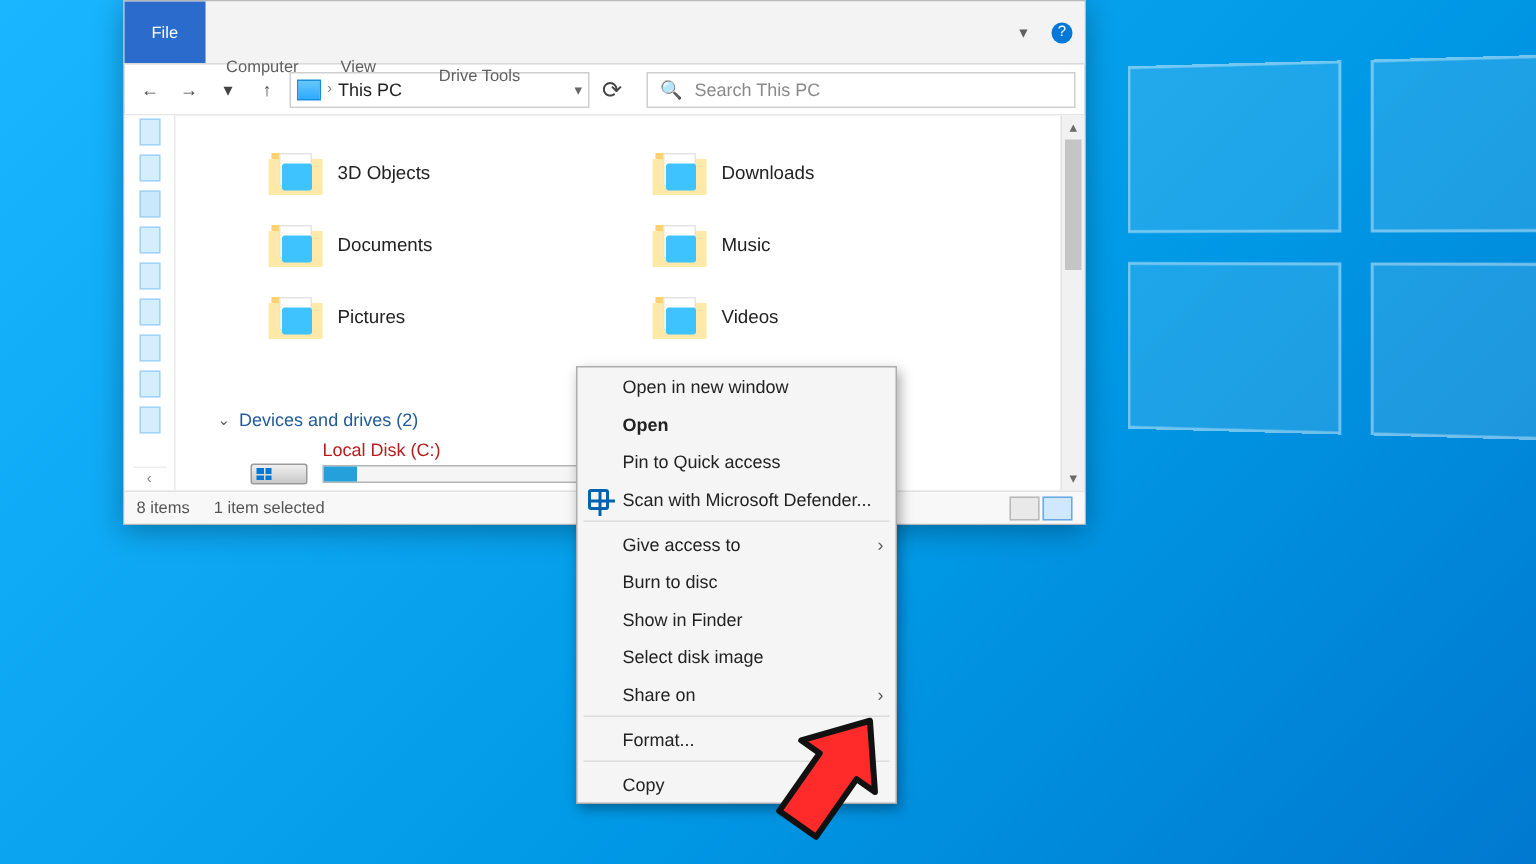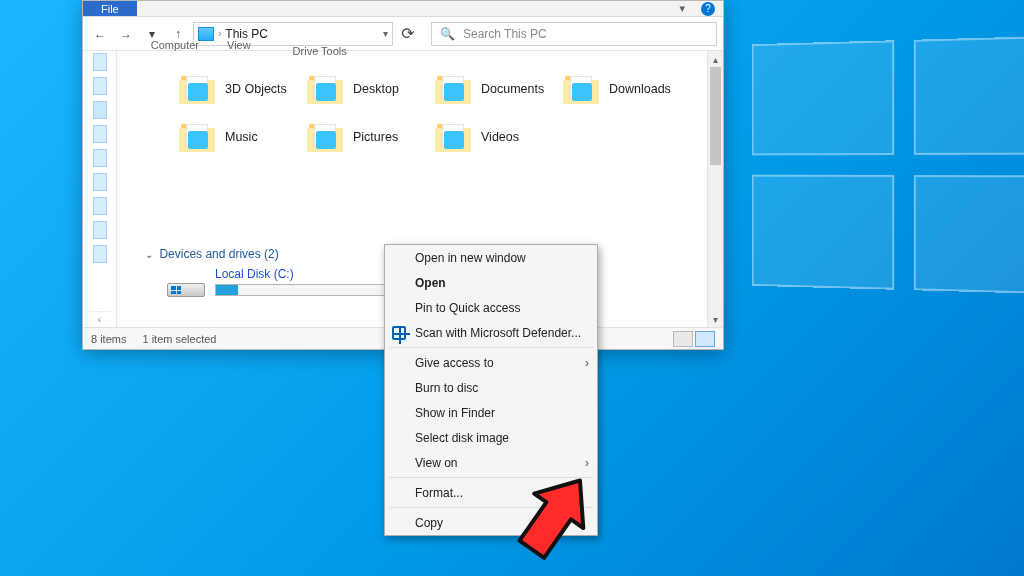--- a/index.html
+++ b/index.html
@@ -26,21 +26,21 @@
   
   .explorer {
     position: absolute; left: 82px; top: 0;
     width: 642px; height: 350px;
     background: #ffffff; border: 1px solid #b8b8b8;
     box-shadow: 0 4px 18px rgba(0,0,0,.3);
     display: flex; flex-direction: column;
   }
   
   .ribbon {
-    height: 16px; background: #f3f3f3; border-bottom: 1px solid #d9d9d9;
+    height: 42px; background: #f3f3f3; border-bottom: 1px solid #d9d9d9;
     display: flex; align-items: stretch; font-size: 11px;
     position: relative;
   }
   .ribbon .filetab {
     background: #2b6bcc; color: #fff; padding: 0 18px;
     display: flex; align-items: center;
   }
   .ribbon .tab {
     color: #606060; padding: 0 14px; display:flex; align-items:center;
     cursor: default;
@@ -85,21 +85,21 @@
     display:flex; flex-direction:column; align-items:center; padding-top:2px; gap:6px;
   }
   .sidebar .thumb {
     width:14px;height:18px;background:#d5eefe;border:1px solid #a2d2f5;
   }
   .sidebar .thumb.active { background:#c9e8fb;}
   .sidenav { width:22px;height:16px; border-top:1px solid #eee; display:flex;align-items:center;justify-content:center;color:#888;font-size:10px;}
   .content { flex:1; position:relative; overflow:hidden; }
   .folders {
     position:absolute; left:44px; top:14px; right:50px; bottom:120px;
-    display:grid; grid-template-columns: 1fr 1fr 1fr 1fr; grid-auto-rows:48px;
+    display:grid; grid-template-columns: 1fr 1fr; grid-auto-rows:48px;
   }
   .folderitem { display:flex; align-items:center; gap:10px; padding-left:18px; }
   .fico { width:36px;height:30px; position:relative; }
   .fico .tab { position:absolute;left:2px;top:2px;width:10px;height:4px;background:#ffd36b; }
   .fico .body { position:absolute;left:0;top:6px;right:0;bottom:0;background:#ffe9a8;}
   .fico .paper{ position:absolute;left:7px;top:2px;width:22px;height:22px;background:#fff;border:1px solid #e4e4e4;}
   .fico .glyph{
     position:absolute;left:9px;top:9px;width:20px;height:18px;
     background:#3ec3ff; border-radius:2px;
   }
@@ -114,21 +114,21 @@
     position:absolute; left:44px; top:214px; width:260px; padding:2px 4px 4px 6px;
     display:flex; gap:10px; align-items:flex-start;
   }
   .driveico { width:38px; height:30px; position:relative; }
   .driveico .case { position:absolute; bottom:0; left:0; right:0; height:14px;
     background:linear-gradient(#f0f0f0,#c8c8c8); border:1px solid #9a9a9a; border-radius:2px;}
   .driveico .win { position:absolute; bottom:3px; left:4px; width:10px;height:8px;
      display:grid;grid-template-columns:1fr 1fr;grid-template-rows:1fr 1fr;gap:1px;}
   .driveico .win span{background:#0078d7;}
   .driveinfo { flex:1; }
-  .driveinfo .nm { font-size:12px; color:#1d4ed8; }
+  .driveinfo .nm { font-size:12px; color:#b91c1c; }
   .driveinfo .bar { margin-top:3px; height:12px; border:1px solid #b5b5b5;
     position:relative; background:#f5f5f5;}
   .driveinfo .bar .fill { position:absolute;left:0;top:0;bottom:0;width:11%;background:#26a0da;}
   .driveinfo .free { font-size:11px; color:#6c6c6c; margin-top:2px;}
   .driveitem2 {
     position:absolute; left:300px; top:218px; width:80px; height:36px;
     display:flex; align-items:center; justify-content:flex-start;
     background:#cfe8ff; border:1px solid #8abdf0;
   }
   .driveitem2 .dvdico{ width:34px;height:26px;margin-left:6px;
@@ -267,39 +267,30 @@
             </div>
           <span class="lbl">3D Objects</span>
         </div>
         <div class="folderitem">
           <div class="fico">
               <div class="tab"></div>
               <div class="body"></div>
               <div class="paper"></div>
               <div class="glyph"></div>
             </div>
-          <span class="lbl">Desktop</span>
+          <span class="lbl">Downloads</span>
         </div>
         <div class="folderitem">
           <div class="fico">
               <div class="tab"></div>
               <div class="body"></div>
               <div class="paper"></div>
               <div class="glyph"></div>
             </div>
           <span class="lbl">Documents</span>
-        </div>
-        <div class="folderitem">
-          <div class="fico">
-              <div class="tab"></div>
-              <div class="body"></div>
-              <div class="paper"></div>
-              <div class="glyph"></div>
-            </div>
-          <span class="lbl">Downloads</span>
         </div>
         <div class="folderitem">
           <div class="fico">
               <div class="tab"></div>
               <div class="body"></div>
               <div class="paper"></div>
               <div class="glyph"></div>
             </div>
           <span class="lbl">Music</span>
         </div>
@@ -378,21 +369,21 @@
     <span class="ico">
         <span class="defender"></span>
       </span>
     <span>Scan with Microsoft Defender...</span>
   </div>
   <hr>
   <div class="row sub">Give access to</div>
   <div class="row">Burn to disc</div>
   <div class="row">Show in Finder</div>
   <div class="row">Select disk image</div>
-  <div class="row sub">View on</div>
+  <div class="row sub">Share on</div>
   <hr>
   <div class="row">Format...</div>
   <hr>
   <div class="row">Copy</div>
 
 </div>
 
 <svg class="annot" width="110" height="110">
   <g transform="rotate(35 55 55)">
     <path d="M55 8 L85 45 L70 45 L70 92 L40 92 L40 45 L25 45 Z" fill="#ff2b2b" stroke="#111" stroke-width="4" stroke-linejoin="round"></path>

